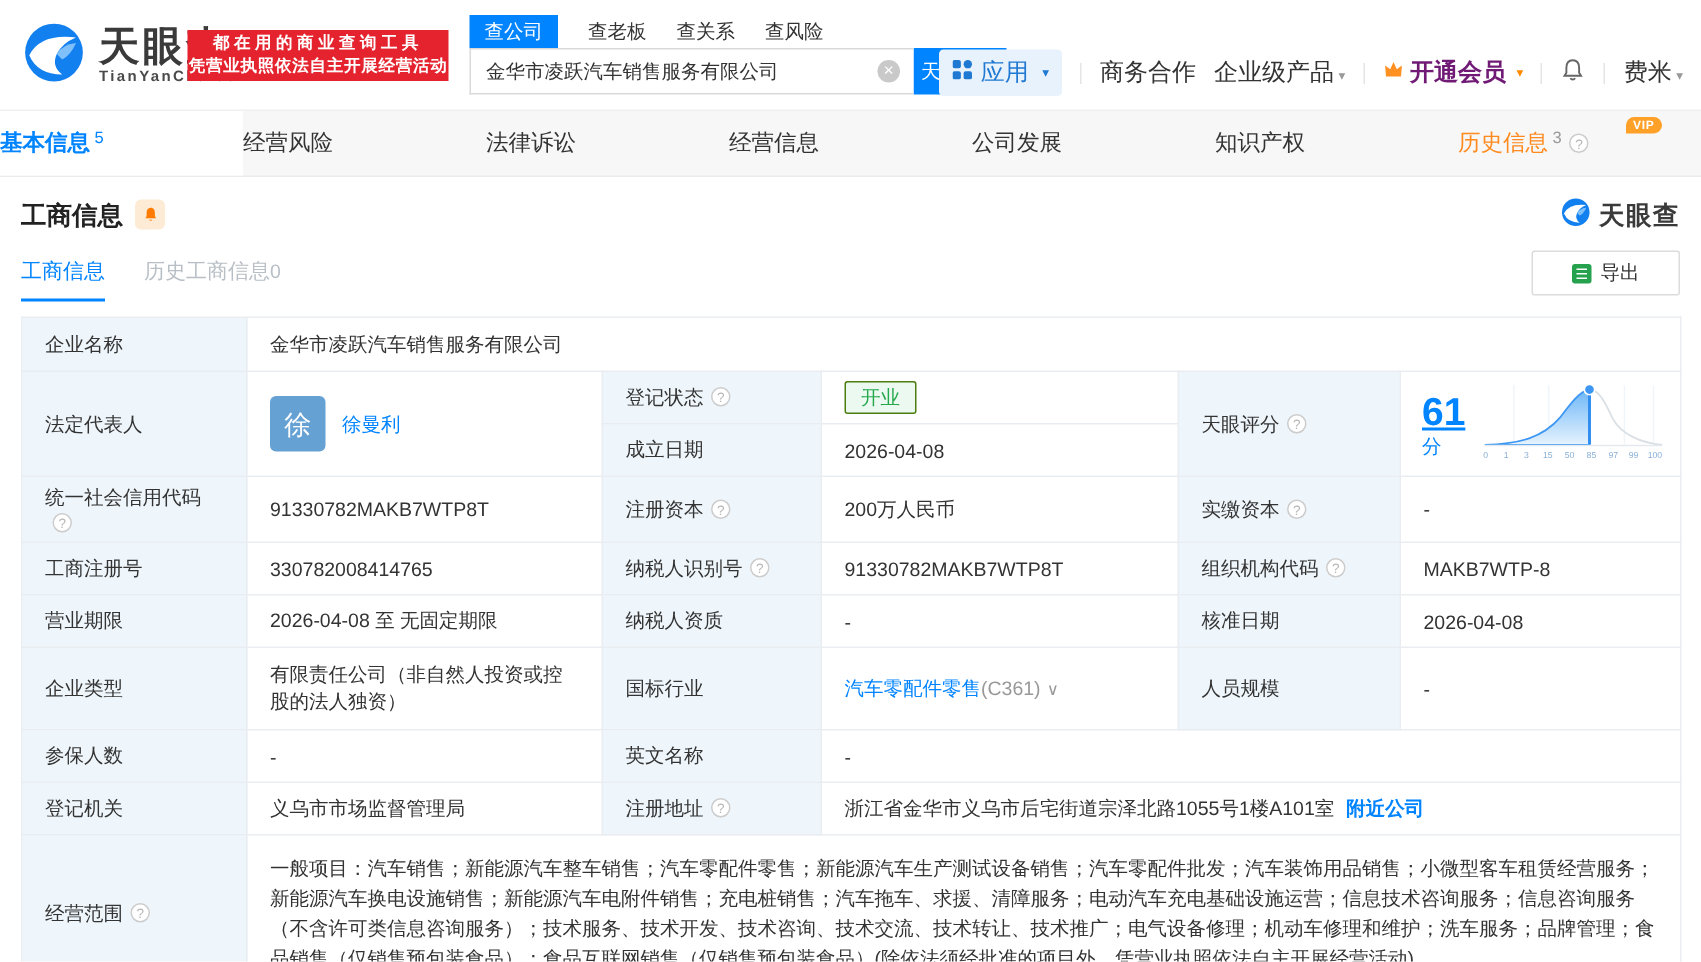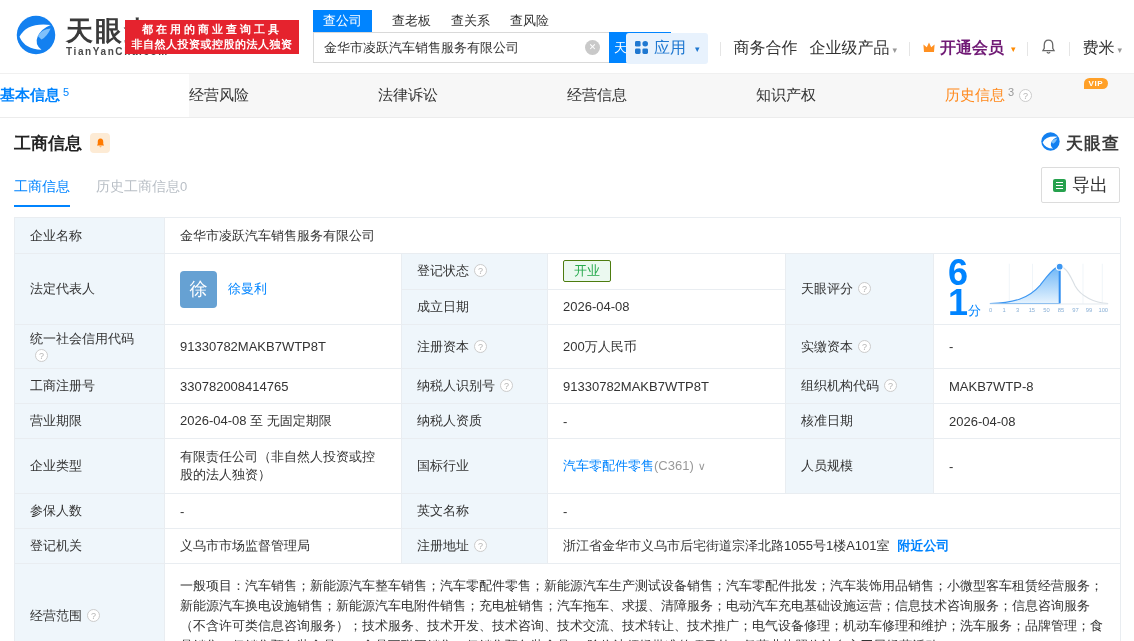--- a/index.html
+++ b/index.html
@@ -65,42 +65,42 @@
     display: flex; align-items: center; justify-content: center; cursor: pointer; }
   .wm { display: flex; align-items: center; gap: 5px; }
   .wm-cn { font-size: 17px; font-weight: bold; color: #3a3a3a; letter-spacing: 1px; }
   .subtab-row { display: flex; justify-content: space-between; align-items: flex-end; margin-top: 12px; }
   .subtabs { display: flex; gap: 26px; font-size: 14px; }
   .subtab { padding-bottom: 9px; cursor: pointer; }
   .subtab.active { color: #0084ff; border-bottom: 2px solid #0084ff; }
   .subtab.off { color: #b9bfc6; }
   .subtab .scount { font-size: 13px; }
   .export-btn { display: flex; align-items: center; gap: 6px; border: 1px solid #dcdcdc; border-radius: 2px;
-    background: #fff; padding: 5px 11px; font-size: 18px; color: #333; cursor: pointer; margin-bottom: 4px;
+    background: #fff; padding: 5px 26px; font-size: 13px; color: #333; cursor: pointer; margin-bottom: 4px;
     font-family: "Liberation Sans", sans-serif; }
   .xls-icon { width: 13px; height: 13px; background: #26a14d; border-radius: 2px; position: relative; }
   .xls-icon::before { content: ""; position: absolute; left: 3px; top: 3px; right: 3px; bottom: 3px;
     background:
       linear-gradient(#fff,#fff) 0 0/7px 1px no-repeat,
       linear-gradient(#fff,#fff) 0 3px/7px 1px no-repeat,
       linear-gradient(#fff,#fff) 0 6px/7px 1px no-repeat; }
   
   .biz-table { width: 1106px; border-collapse: collapse; table-layout: fixed; margin-top: 10px; font-size: 13px; }
   .biz-table td { border: 1px solid #e9edf1; padding: 5px 15px; color: #333; vertical-align: middle;
     word-break: break-all; }
   .biz-table td.lbl { background: #eff6fb; }
   .r36 { height: 36px; } .r35 { height: 35px; } .r55 { height: 55px; } .r105 { height: 105px; }
   .rep-cell { display: flex; align-items: center; gap: 11px; }
   .avatar { width: 37px; height: 37px; background: #66a1d3; border-radius: 4px; color: #fff;
     font-size: 18px; display: flex; align-items: center; justify-content: center; flex: none; }
   a.lnk { color: #0084ff; text-decoration: none; cursor: pointer; }
   .badge-open { display: inline-block; padding: 1px 10px; background: #ebf9f0; border: 1px solid #4d7c0f;
     color: #26a94d; border-radius: 2px; font-size: 13px; }
   .score-cell { display: flex; align-items: center; justify-content: space-between; }
-  .score-num { color: #0084ff; font-weight: bold; font-size: 36px; line-height: 30px; }
+  .score-num { color: #0084ff; font-weight: bold; font-size: 26px; line-height: 30px; text-decoration: underline; }
   .score-unit { color: #0084ff; font-size: 13px; font-weight: normal; }
   .ind-code { color: #999; }
   .chev { color: #999; font-size: 11px; margin-left: 4px; }
   .scope-txt { line-height: 20px; font-size: 13px; }
   .addr-lnk { margin-left: 8px; font-weight: bold; }
 </style>
 </head>
 <body>
 
 <div class="topbar">
@@ -113,21 +113,21 @@
       </svg>
     </span>
     <span>
       <div class="logo-cn">天眼查</div>
       <div class="logo-en">TianYanCha.com</div>
     </span>
   </div>
 
   <div class="banner">
     <div class="b1">都在用的商业查询工具</div>
-    <div class="b2">非自然人投资或控股的法人独资</div>
+    <div class="b2">凭营业执照依法自主开展经营活动</div>
   </div>
 
   <div class="search">
     <div class="search-tabs">
       <span class="search-tab active">查公司</span>
       <span class="search-tab">查老板</span>
       <span class="search-tab">查关系</span>
       <span class="search-tab">查风险</span>
     </div>
     <div class="search-row">
@@ -181,20 +181,23 @@
     <span class="count">5</span>
   </div>
   <div class="tab">
     <span>经营风险</span>
   </div>
   <div class="tab">
     <span>法律诉讼</span>
   </div>
   <div class="tab">
     <span>经营信息</span>
+  </div>
+  <div class="tab">
+    <span>公司发展</span>
   </div>
   <div class="tab">
     <span>知识产权</span>
   </div>
   <div class="tab history">
     <span class="vip-badge">VIP</span>
     <span>历史信息</span>
     <span class="count">3</span>
     <span class="help"></span>
   </div>

